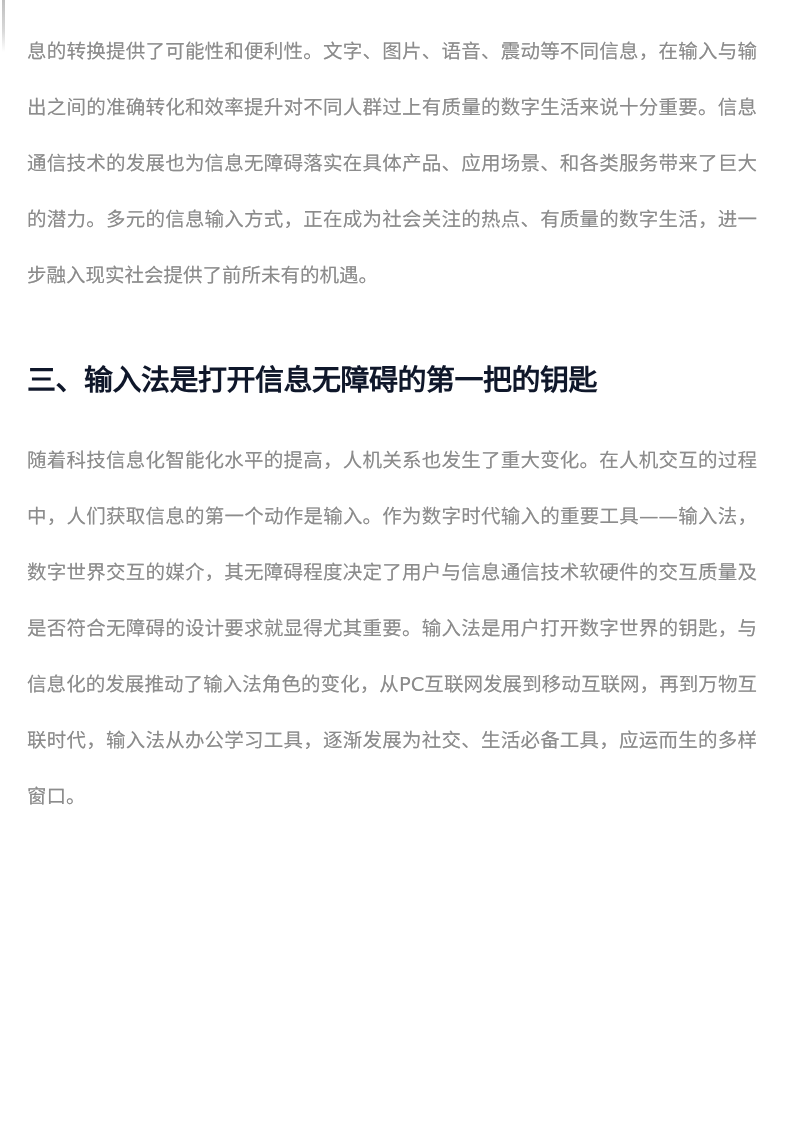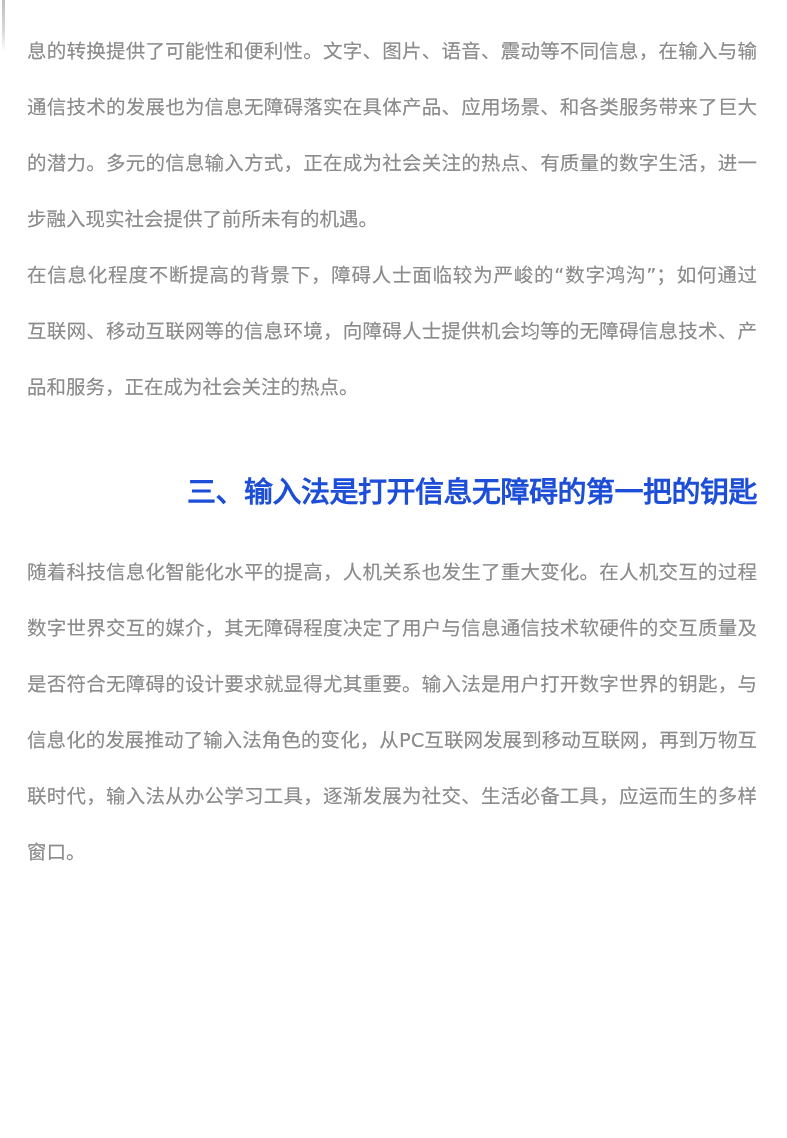--- a/index.html
+++ b/index.html
@@ -45,55 +45,52 @@
     text-align-last: justify;
     overflow: hidden;
     
     text-shadow: 0 0 0.6px rgba(140,140,140,0.55);
   }
   .line.short {
     text-align: right;
     text-align-last: left;
   }
   .heading {
-    margin: 56px 0 33px 8px;
+    margin: 56px 0 33px 0;
     font-size: 29px;
     line-height: 40px;
     font-weight: 700;
     letter-spacing: -0.5px;
-    color: #1d4ed8;
-    text-align: right;
+    color: #0f172a;
+    text-align: left;
   }
 </style>
 </head>
 <body>
 
 <div class="page">
 
   <div class="edge-artifact"></div>
 
   <div class="content">
 
     <p class="para">
       <span class="line">息的转换提供了可能性和便利性。文字、图片、语音、震动等不同信息，在输入与输</span>
+      <span class="line">出之间的准确转化和效率提升对不同人群过上有质量的数字生活来说十分重要。信息</span>
       <span class="line">通信技术的发展也为信息无障碍落实在具体产品、应用场景、和各类服务带来了巨大</span>
       <span class="line">的潜力。多元的信息输入方式，正在成为社会关注的热点、有质量的数字生活，进一</span>
       <span class="line short">步融入现实社会提供了前所未有的机遇。</span>
     </p>
 
-    <p class="para">
-      <span class="line">在信息化程度不断提高的背景下，障碍人士面临较为严峻的“数字鸿沟”；如何通过</span>
-      <span class="line">互联网、移动互联网等的信息环境，向障碍人士提供机会均等的无障碍信息技术、产</span>
-      <span class="line short">品和服务，正在成为社会关注的热点。</span>
-    </p>
 
     <h2 class="heading">三、输入法是打开信息无障碍的第一把的钥匙</h2>
 
     <p class="para">
       <span class="line">随着科技信息化智能化水平的提高，人机关系也发生了重大变化。在人机交互的过程</span>
+      <span class="line">中，人们获取信息的第一个动作是输入。作为数字时代输入的重要工具——输入法，</span>
       <span class="line">数字世界交互的媒介，其无障碍程度决定了用户与信息通信技术软硬件的交互质量及</span>
       <span class="line">是否符合无障碍的设计要求就显得尤其重要。输入法是用户打开数字世界的钥匙，与</span>
     </p>
 
     <p class="para">
       <span class="line">信息化的发展推动了输入法角色的变化，从PC互联网发展到移动互联网，再到万物互</span>
       <span class="line">联时代，输入法从办公学习工具，逐渐发展为社交、生活必备工具，应运而生的多样</span>
       <span class="line short">窗口。</span>
     </p>
 

